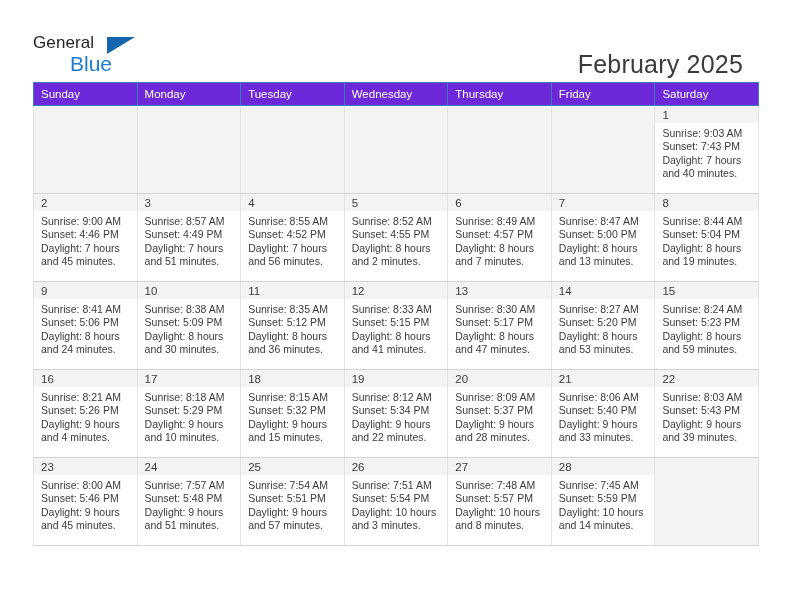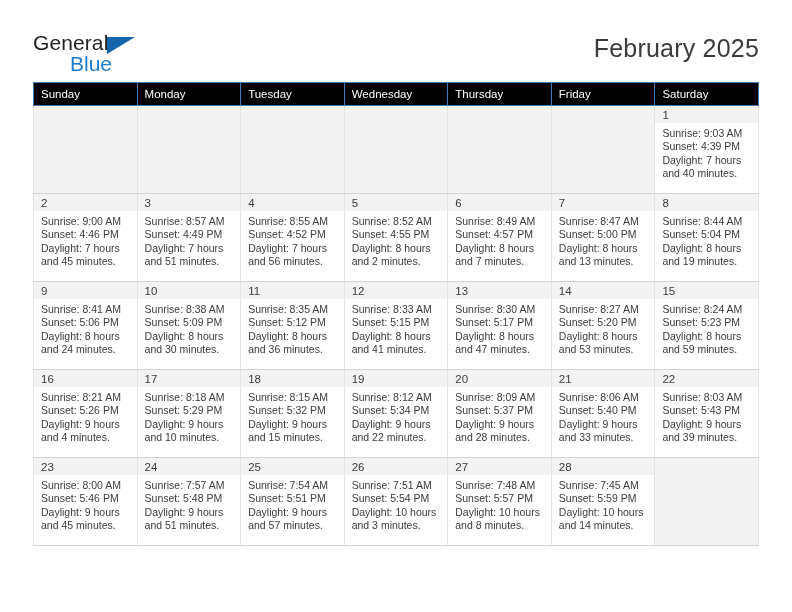--- a/index.html
+++ b/index.html
@@ -34,21 +34,21 @@
   .logo {
     position: relative;
     width: 110px;
     height: 52px;
     user-select: none;
   }
   .logo-general {
     position: absolute;
     left: 0;
     top: 0;
-    font-size: 21px;
+    font-size: 17px;
     letter-spacing: 0.1px;
     color: #231f20;
     line-height: 24px;
   }
   .logo-blue {
     position: absolute;
     left: 24px;
     top: 21px;
     font-size: 21px;
     color: #1b7dd0;
@@ -67,40 +67,40 @@
   }
   .title-block {
     text-align: right;
     padding-top: 2px;
   }
   .cal-title {
     font-size: 25px;
     color: #3b3b3b;
     line-height: 30px;
     font-weight: normal;
-    margin: 0;
+    margin: 16px;
     letter-spacing: 0.2px;
   }
   .cal-subtitle {
     font-size: 14px;
     color: #3b3b3b;
     line-height: 18px;
     margin: 6px 0 0 0;
     font-weight: normal;
   }
 
   
   .calendar {
     margin-top: 12px;
     width: 726px;
     border-collapse: collapse;
     table-layout: fixed;
   }
   .calendar th {
-    background: #000000;
+    background: #6d28d9;
     color: #ffffff;
     font-size: 11.5px;
     font-weight: normal;
     text-align: left;
     padding: 5px 0 5px 7px;
     height: 20px;
     box-sizing: border-box;
     border: 1px solid #3a7dbf;
   }
   .calendar td {
@@ -176,21 +176,21 @@
           <td class="empty"></td>
           <td class="empty"></td>
           <td class="empty"></td>
           <td class="empty"></td>
           <td class="empty"></td>
           <td class="empty"></td>
           <td>
             <span class="daynum">1</span>
             <div class="events">
               <div class="evline">Sunrise: 9:03 AM</div>
-              <div class="evline">Sunset: 4:39 PM</div>
+              <div class="evline">Sunset: 7:43 PM</div>
               <div class="evline">Daylight: 7 hours</div>
               <div class="evline">and 40 minutes.</div>
             </div>
           </td>
         </tr>
         <tr class="week">
           <td>
             <span class="daynum">2</span>
             <div class="events">
               <div class="evline">Sunrise: 9:00 AM</div>

